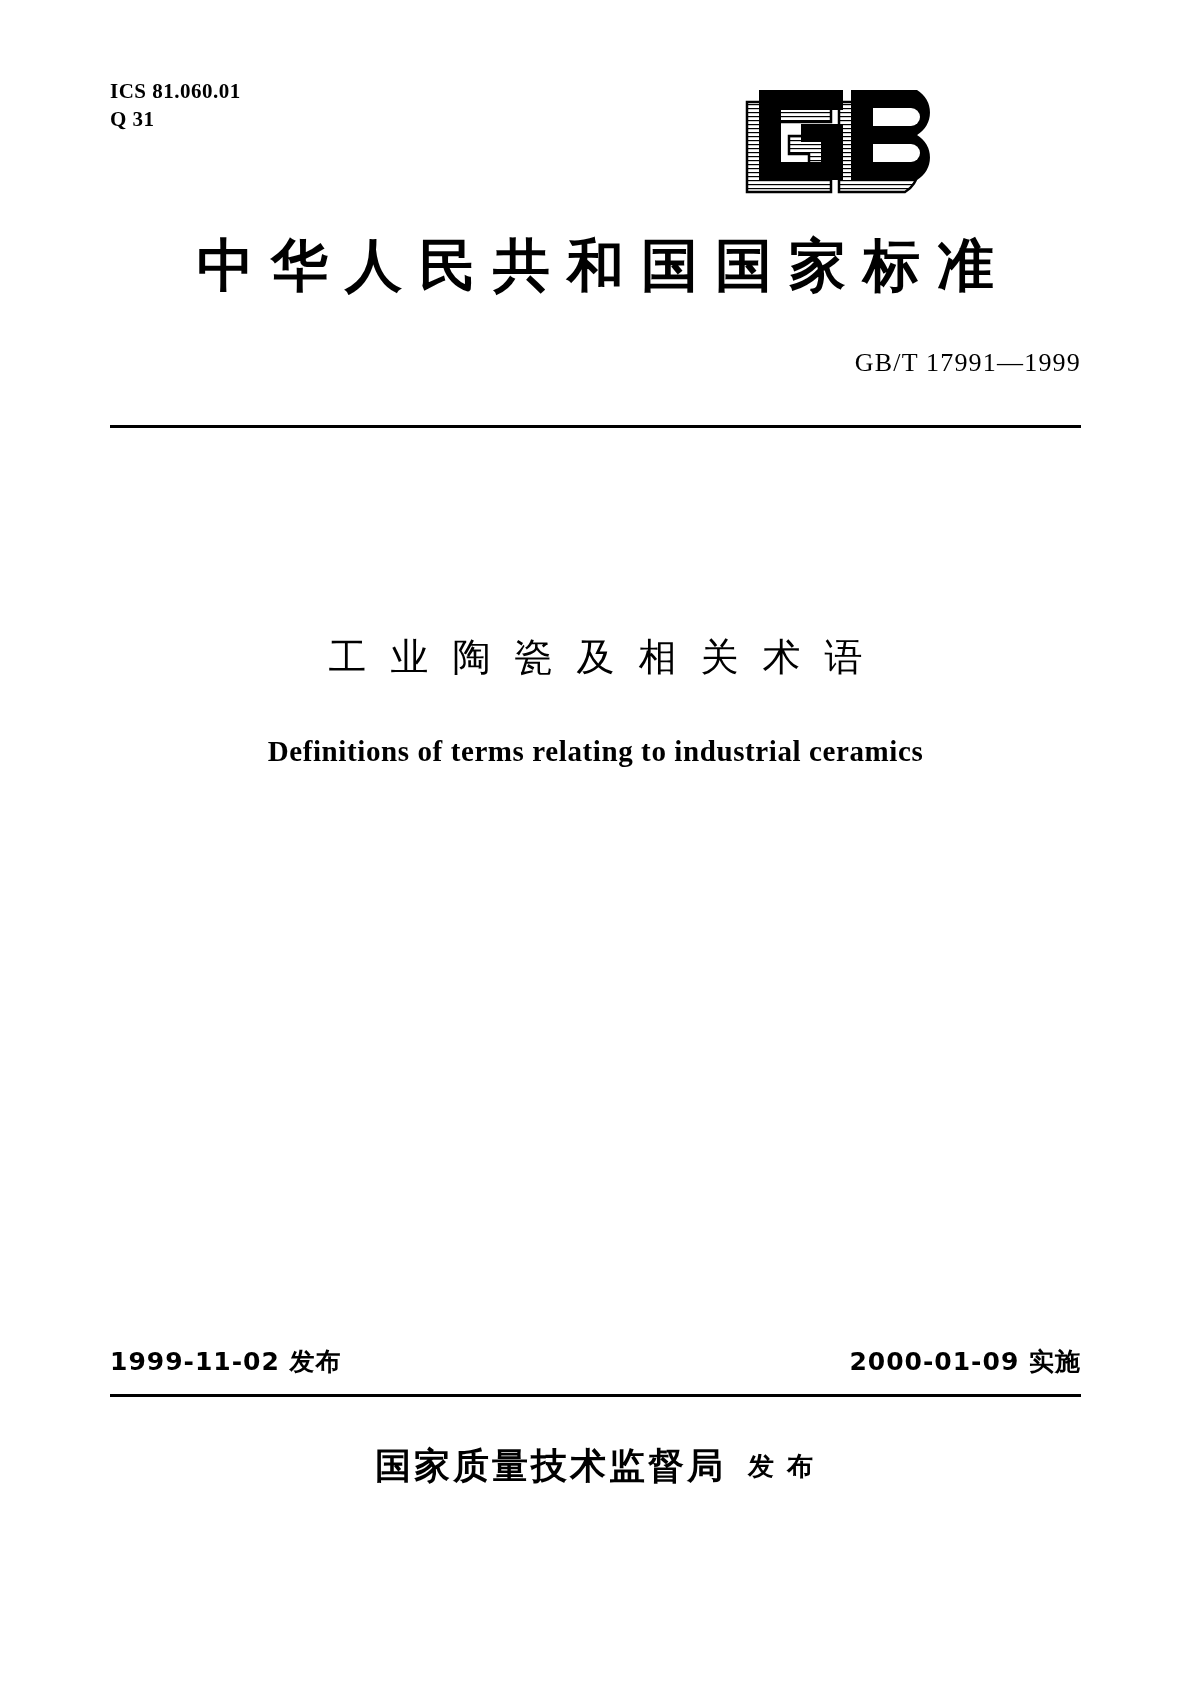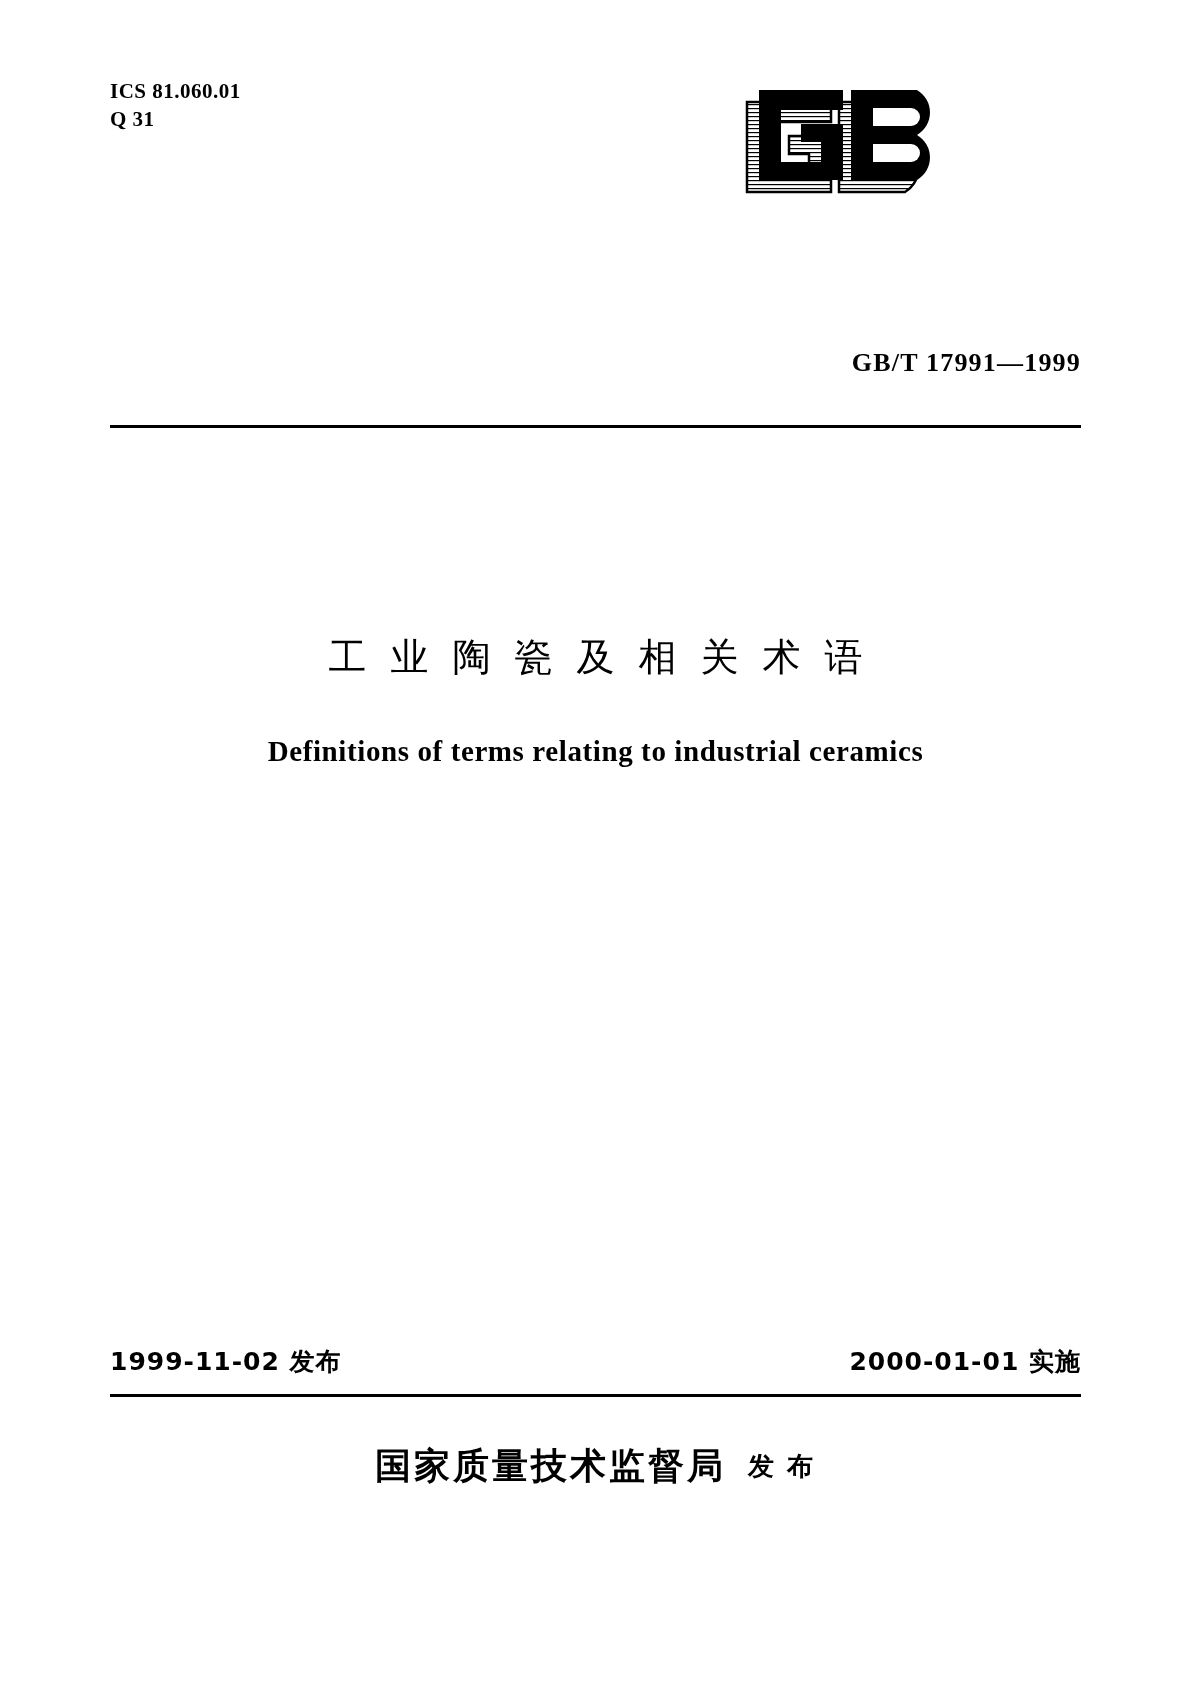--- a/index.html
+++ b/index.html
@@ -63,21 +63,21 @@
     text-indent: 17px;
     color: #000;
   }
 
   
   .std-number {
     position: absolute;
     right: 110px;
     top: 348px;
     font-family: "Liberation Serif", serif;
-    font-weight: bold;
+    font-weight: normal;
     font-size: 26px;
     letter-spacing: 1.2px;
     white-space: nowrap;
   }
 
   
   .rule-top {
     position: absolute;
     left: 110px;
     top: 425px;
@@ -208,31 +208,32 @@
 
       <g>
         <path d="M24 2 H108 V22 H46 V74 H86 V54 H66 V36 H108 V92 H24 Z" fill="#000000"></path>
         <path d="M116 2 H182 a26 26 0 0 1 0 45 a26 26 0 0 1 0 45 H116 Z" fill="#000000"></path>
         <path d="M138 20 H176 a9 9 0 0 1 0 18 H138 Z" fill="#ffffff"></path>
         <path d="M138 56 H176 a9 9 0 0 1 0 18 H138 Z" fill="#ffffff"></path>
       </g>
     </svg>
   </div>
 
+  <div class="nat-title">中华人民共和国国家标准</div>
 
   <div class="std-number">GB/T  17991—1999</div>
 
   <div class="rule-top"></div>
 
   <div class="doc-title-cn">工业陶瓷及相关术语</div>
   <div class="doc-title-en">Definitions of terms relating to industrial ceramics</div>
 
   <div class="date-row">
     <div class="date-left">1999-11-02 发布</div>
-    <div class="date-right">2000-01-01 实施</div>
+    <div class="date-right">2000-01-09 实施</div>
   </div>
 
   <div class="rule-bottom"></div>
 
   <div class="publisher">
     <span class="publisher-name">国家质量技术监督局</span><span class="publisher-verb">发 布</span>
   </div>
 
 </div>
 

